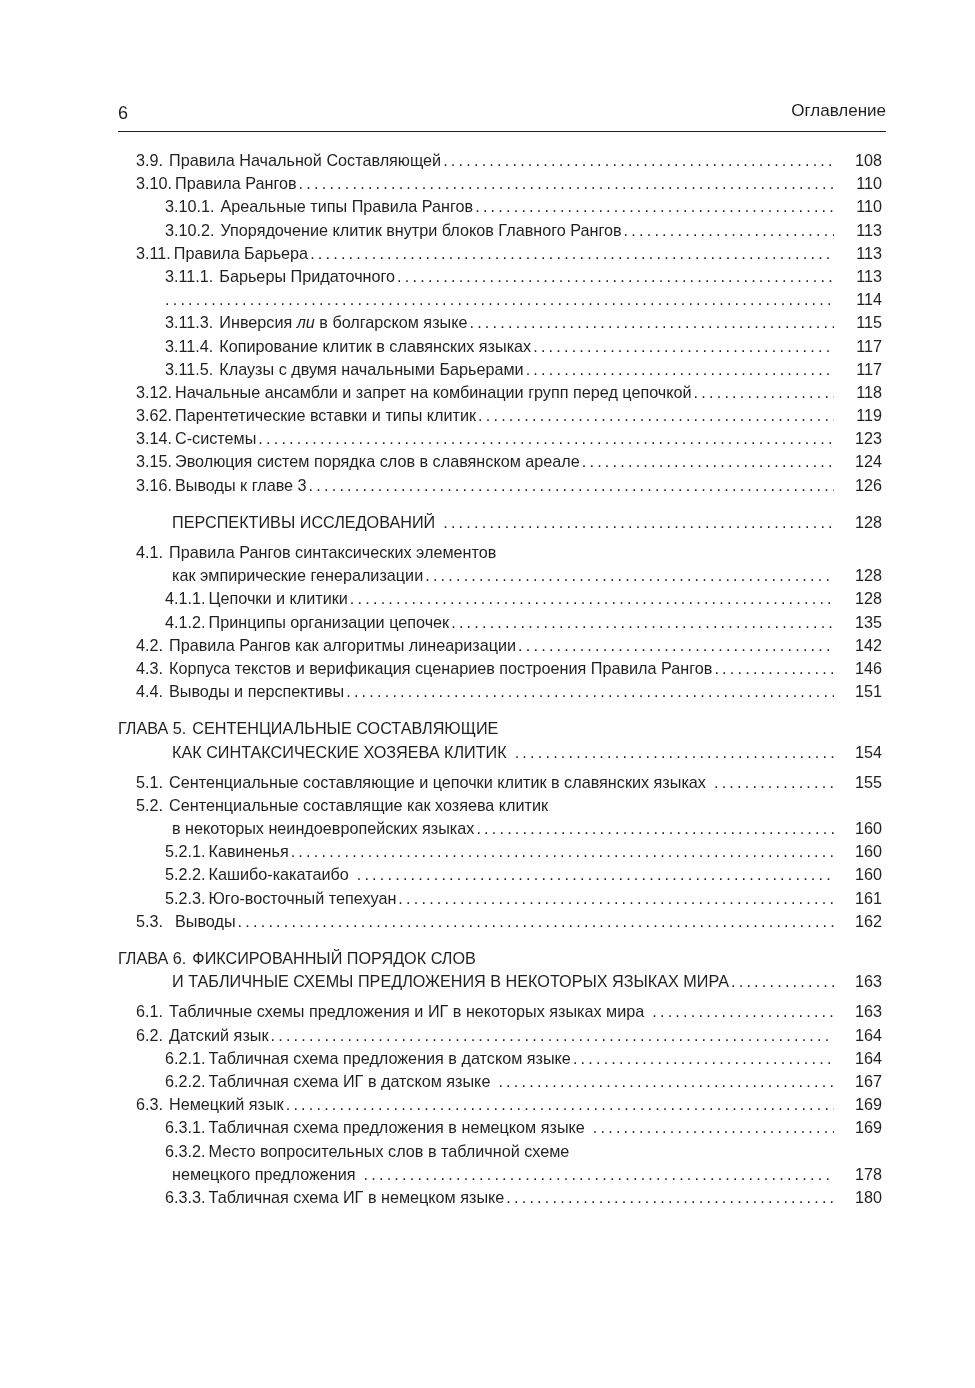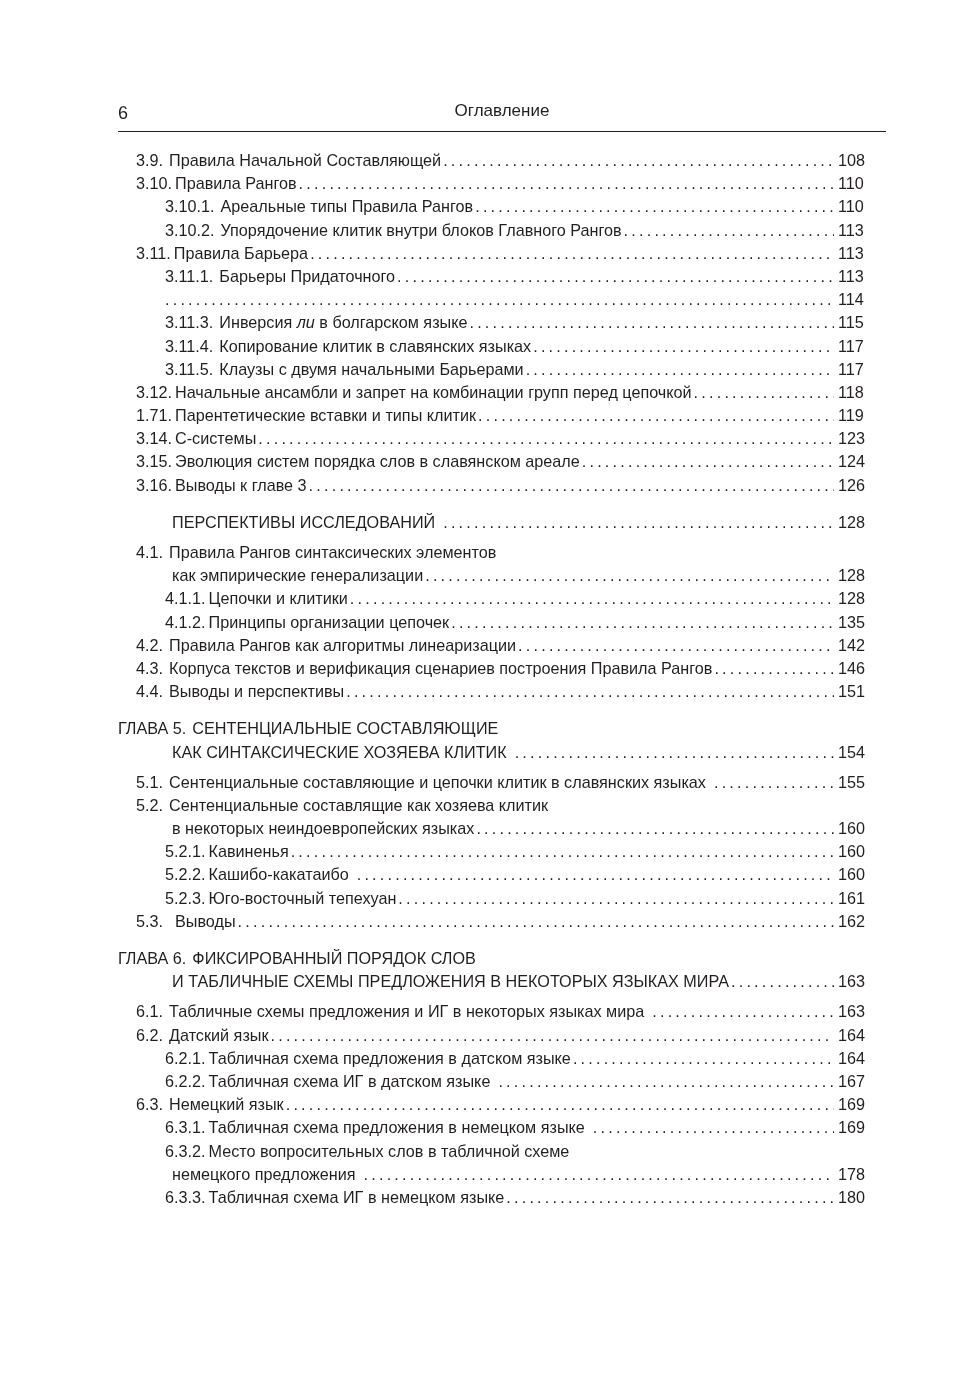--- a/index.html
+++ b/index.html
@@ -2,33 +2,33 @@
 <html><head>
 <meta charset="utf-8">
 <style>
   html, body { margin: 0; padding: 0; background: #ffffff; }
   body {
     width: 975px; height: 1388px; position: relative; overflow: hidden;
     font-family: "Liberation Sans", sans-serif; color: #231f20;
   }
   .header { position: absolute; left: 118px; top: 101px; width: 768px; height: 32px; }
   .page-num { position: absolute; left: 0; top: 2px; font-size: 18px; }
-  .running-title { position: absolute; left: 0; right: 0; top: 0; text-align: center; font-size: 17px; padding-left: 0; }
+  .running-title { position: absolute; left: 0; right: 0; top: 0; text-align: right; font-size: 17px; padding-left: 0; }
   .running-title span { display: inline-block; margin-left: 0; }
   .rule { position: absolute; left: 118px; top: 131px; width: 768px; height: 0; border-top: 1.3px solid #231f20; }
 
   .toc { position: absolute; left: 118px; top: 149px; width: 764px; }
   .row { position: relative; height: 23.2px; line-height: 23.2px; font-size: 16.2px; white-space: nowrap; }
   .entry { position: absolute; left: 0; right: 48px; overflow: hidden; display: flex; }
   .entry .txt { flex: 0 0 auto; padding-right: 2px; background: #fff; }
   .entry .leader { flex: 1 1 auto; overflow: hidden; letter-spacing: 3.2px; color: #231f20; }
   .entry .leader::before {
     content: "....................................................................................................................................................................................................................";
   }
-  .pg { position: absolute; right: 0; width: 44px; text-align: left; }
+  .pg { position: absolute; right: 0; width: 44px; text-align: right; }
 
   .l1 .entry { padding-left: 18px; }
   .l2 .entry { padding-left: 47px; }
   .ch .entry { padding-left: 0; }
   .cont .entry { padding-left: 54px; justify-content: center; }
   .l1cont .entry { padding-left: 54px; }
   .l2cont .entry { padding-left: 54px; }
   .gap { height: 14px; }
   .gap-sm { height: 7px; }
   .sp { display:inline-block; width: 6px; }
@@ -117,21 +117,21 @@
     </div>
   <div class="row l1">
       <div class="entry">
         <span class="txt"><span>3.12.</span><span style="display:inline-block;width:3px"></span><span>Начальные ансамбли и запрет на комбинации групп перед цепочкой</span></span>
         <span class="leader"></span>
       </div>
       <span class="pg">118</span>
     </div>
   <div class="row l1">
       <div class="entry">
-        <span class="txt"><span>1.71.</span><span style="display:inline-block;width:3px"></span><span>Парентетические вставки и типы клитик</span></span>
+        <span class="txt"><span>3.62.</span><span style="display:inline-block;width:3px"></span><span>Парентетические вставки и типы клитик</span></span>
         <span class="leader"></span>
       </div>
       <span class="pg">119</span>
     </div>
   <div class="row l1">
       <div class="entry">
         <span class="txt"><span>3.14.</span><span style="display:inline-block;width:3px"></span><span>С-системы</span></span>
         <span class="leader"></span>
       </div>
       <span class="pg">123</span>

